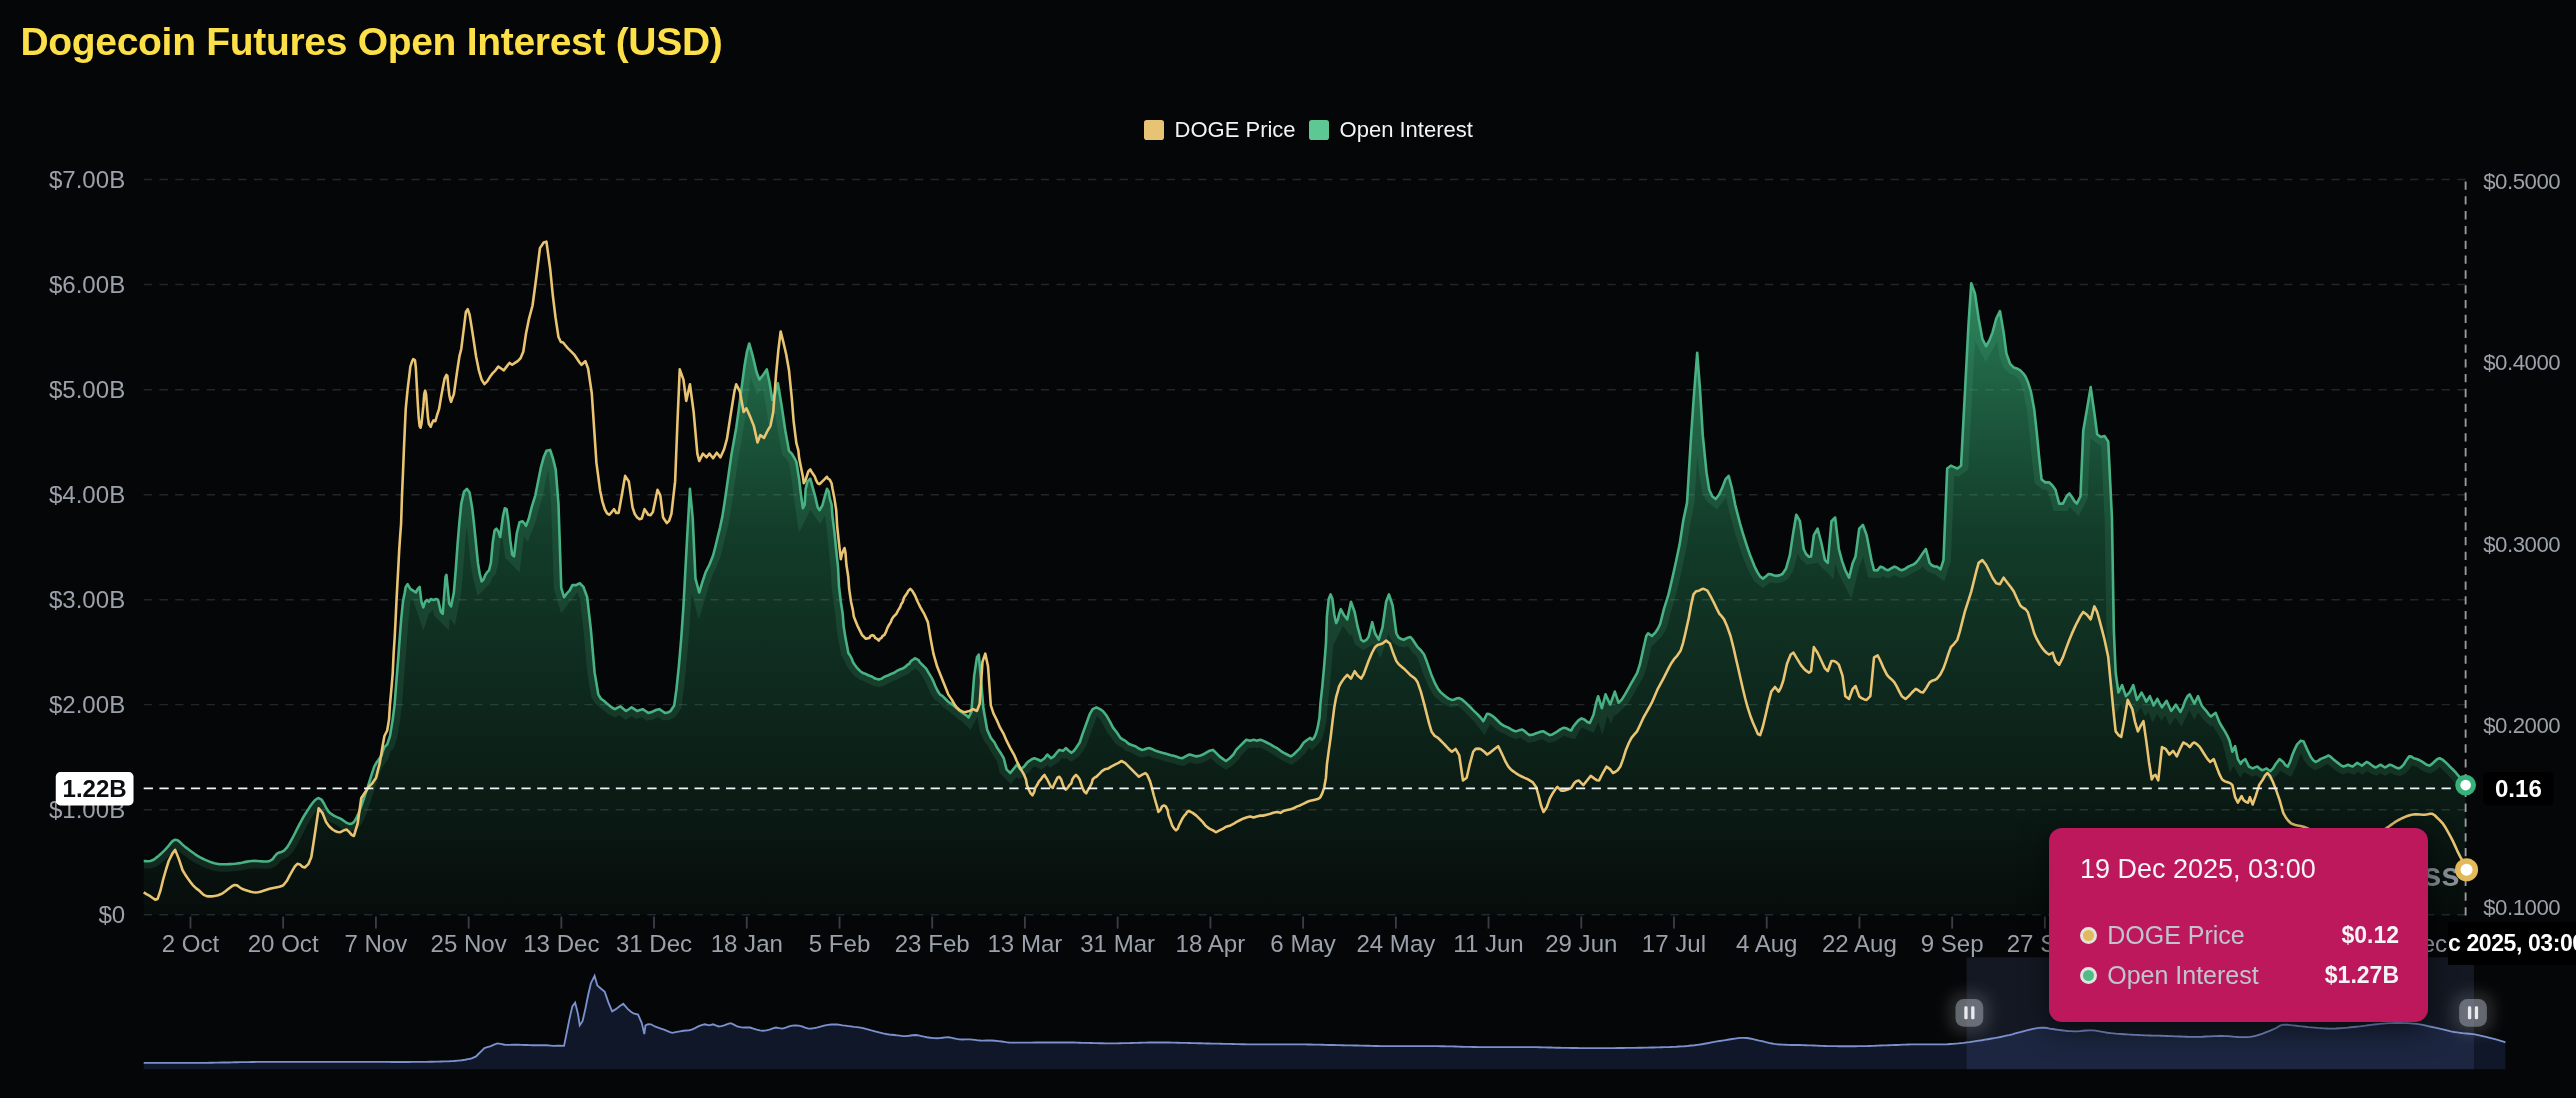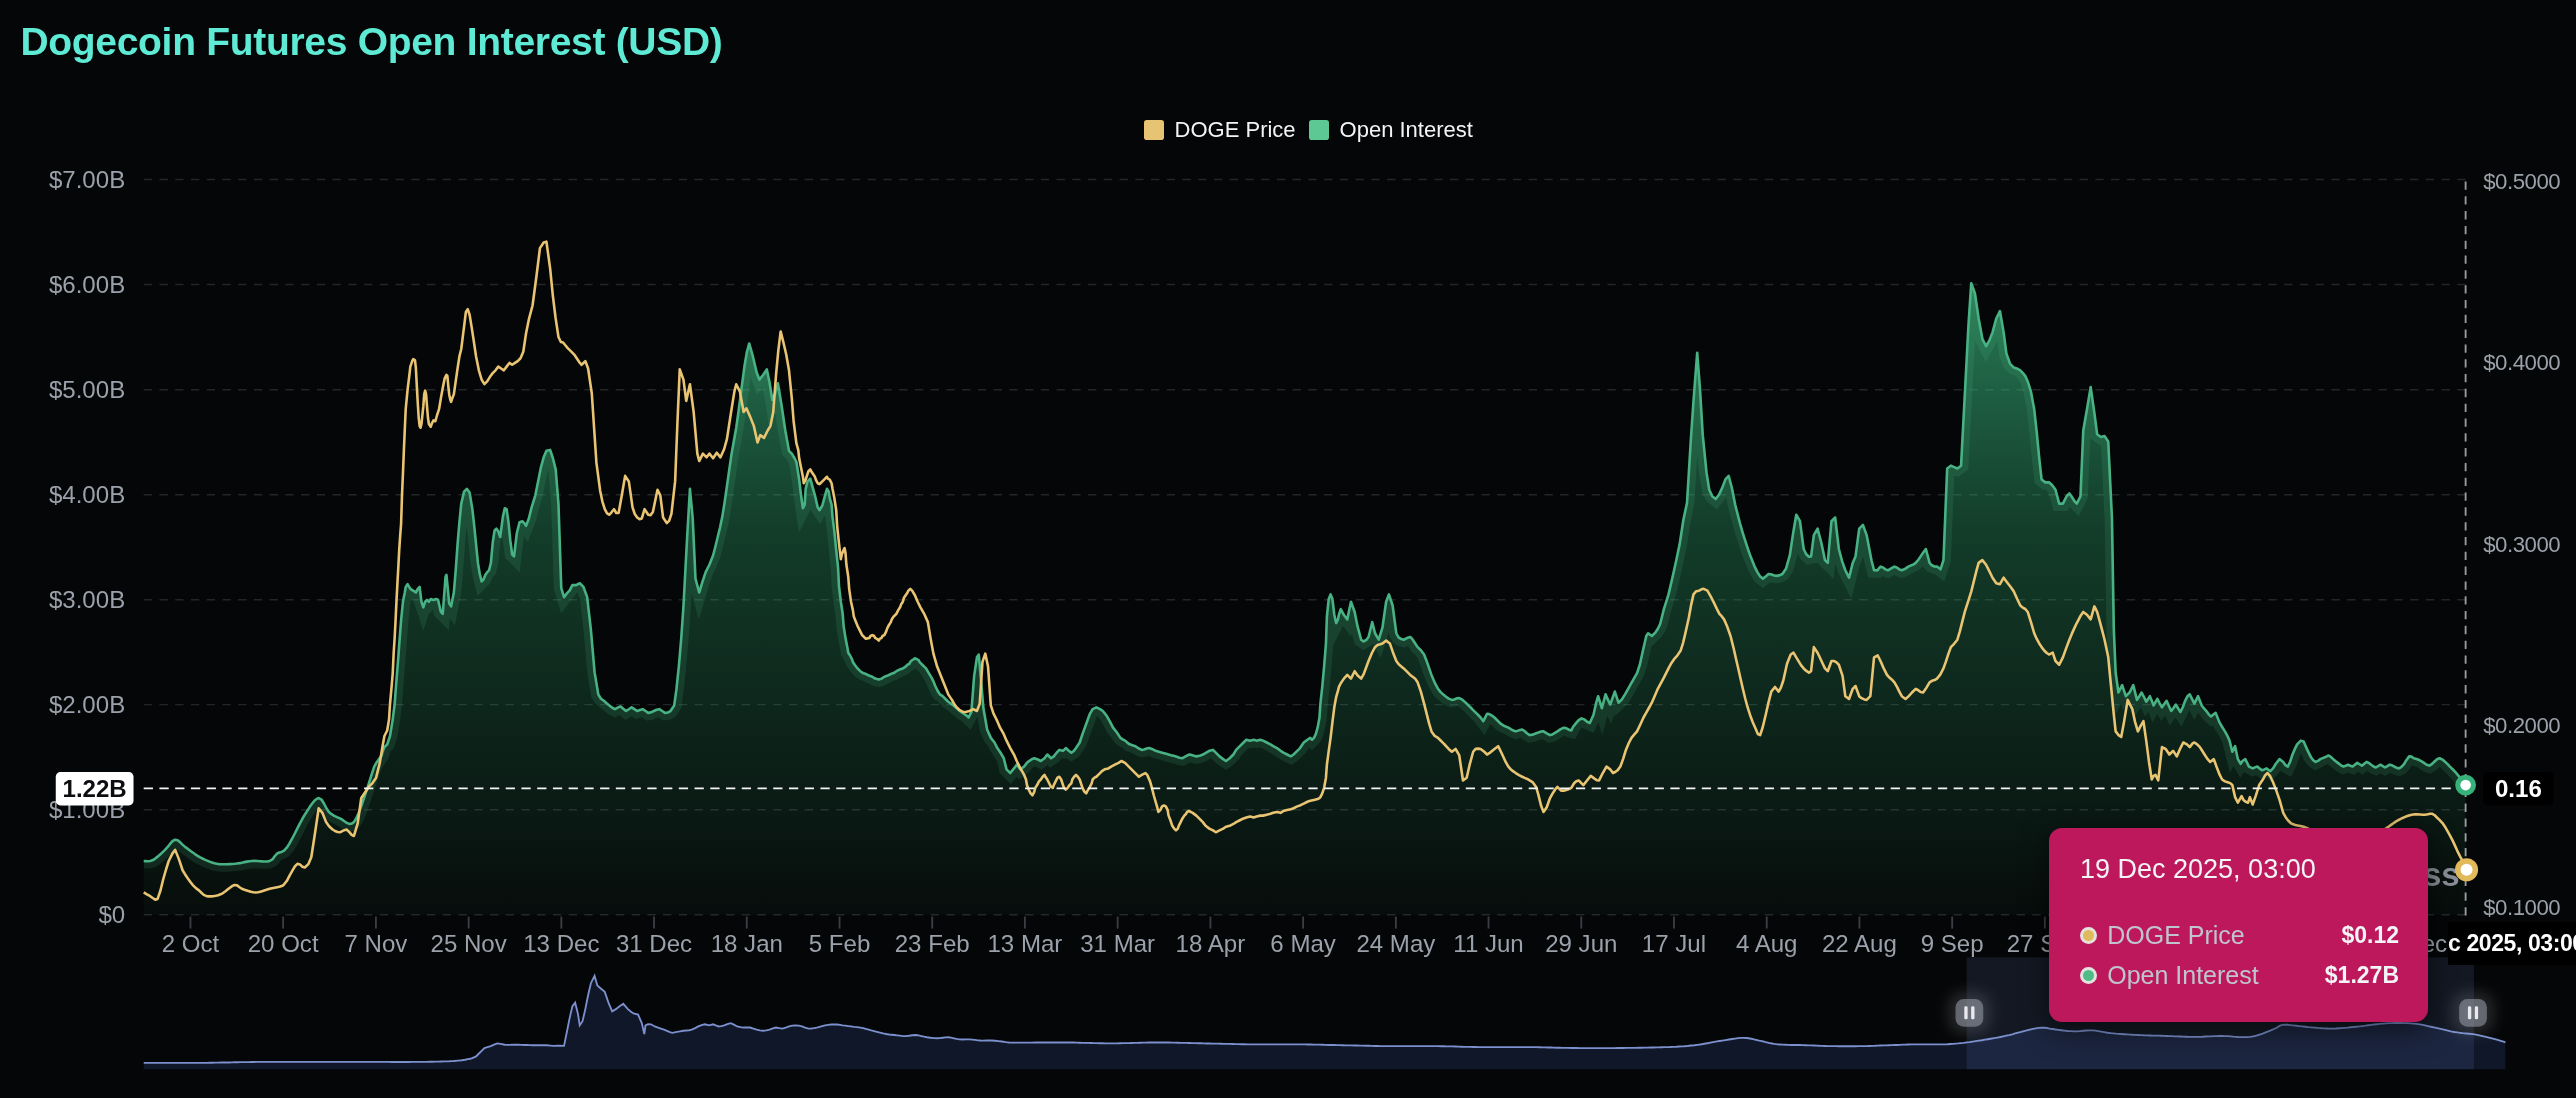--- a/index.html
+++ b/index.html
@@ -1,19 +1,19 @@
 <!DOCTYPE html>
 <html style="font-size:15px"><head>
 <meta charset="utf-8">
 <style>
   html,body { margin:0; padding:0; background:#050607; width:2576px; height:1098px; overflow:hidden; }
   * { font-family: "Liberation Sans", sans-serif; }
   .ax { fill:#9ba1aa; font-size:26px; }
   .axr { fill:#9ba1aa; font-size:24px; letter-spacing:-0.5px; }
-  #title { position:absolute; left:20.4px; top:20.4px; color:#5eead4; font-size:39px; font-weight:bold; letter-spacing:-0.3px; }
+  #title { position:absolute; left:20.4px; top:20.4px; color:#fde047; font-size:39px; font-weight:bold; letter-spacing:-0.3px; }
   .legend { position:absolute; top:117px; display:flex; align-items:center; color:#f2f4f6; font-size:22px; }
   .sw { width:20.4px; height:20.4px; border-radius:2.8px; display:inline-block; margin-right:10.2px; }
   #tooltip { position:absolute; left:2049px; top:828px; width:379px; height:194px; box-sizing:border-box;
      background:#be185d; border-radius:13px; box-shadow:0 7.4px 28px rgba(0,0,0,0.55); z-index:30; }
   #tooltip .date { position:absolute; left:31px; top:26px; color:#f2f4f6; font-size:27px; font-weight:500; }
   .trow { position:absolute; left:31px; right:29px; height:28px; display:flex; align-items:center; }
   .trow .bullet { width:11px; height:11px; border-radius:50%; border:3.2px solid #e4e2dc; margin-right:10.2px; flex:none; }
   .trow .lbl { color:#bfc5cd; font-size:25px; }
   .trow .val { margin-left:auto; color:#f2f4f6; font-size:23px; font-weight:600; }
   #xlab { position:absolute; left:2424px; top:922px; width:144px; height:43px; background:#000;

